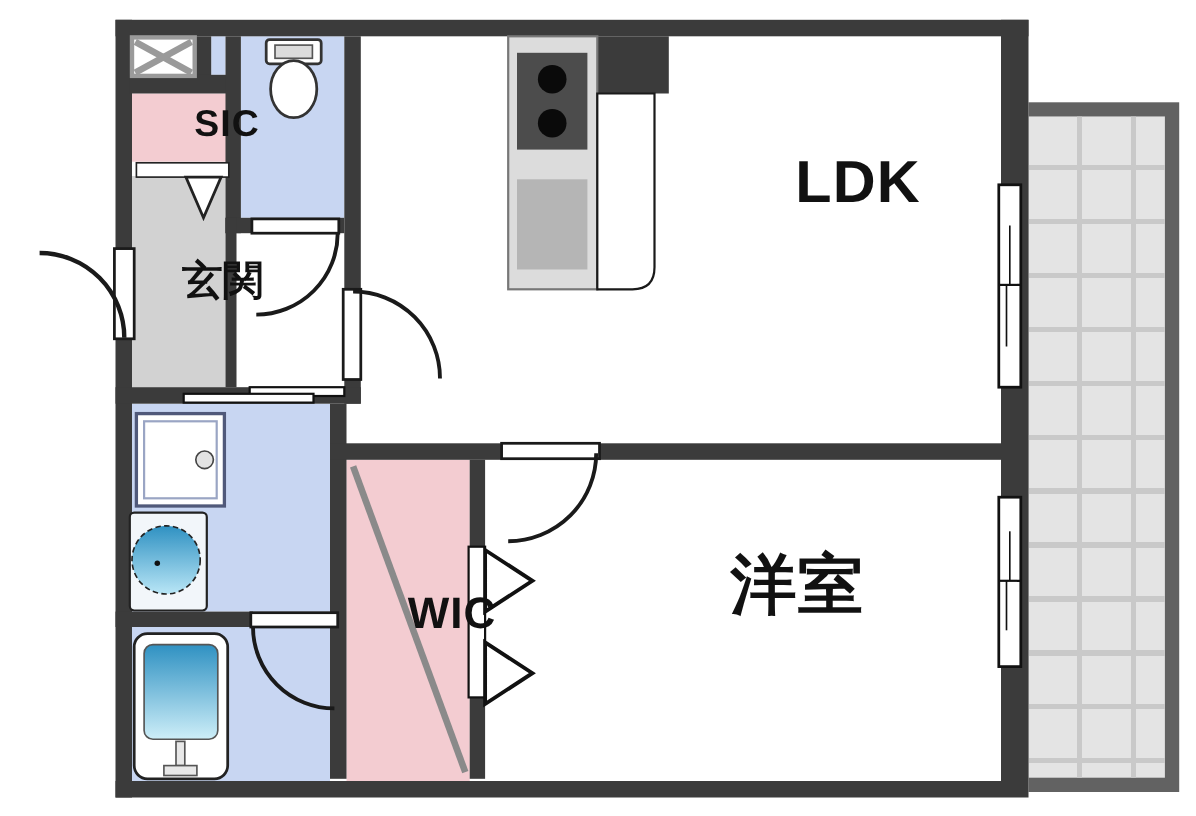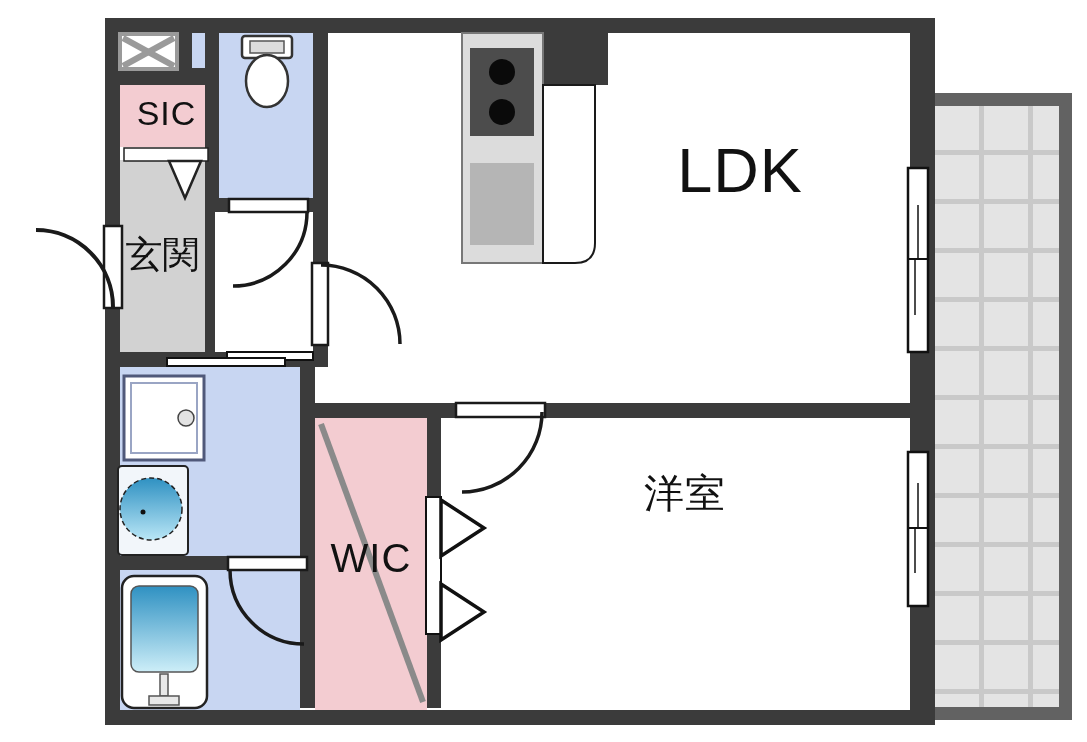--- a/index.html
+++ b/index.html
@@ -1,21 +1,21 @@
 <!DOCTYPE html>
 <html><head>
 <meta charset="utf-8">
 <style>
   html,body{margin:0;padding:0;background:#ffffff;}
   #plan{position:relative;width:1087px;height:742px;background:#ffffff;overflow:hidden;
         font-family:"Liberation Sans","DejaVu Sans",sans-serif;}
   .wall{position:absolute;background:#3b3b3b;}
   .room{position:absolute;}
-  .lbl{position:absolute;color:#111;font-weight:normal;text-align:center;line-height:1.04;
-       letter-spacing:1px;white-space:nowrap;}
+  .lbl{position:absolute;color:#111;font-weight:bold;text-align:center;line-height:1.04;
+       letter-spacing:1px;white-space:nowrap;margin-left:40px;}
   #svg-overlay{position:absolute;left:0;top:0;pointer-events:none;}
   .balcony-frame{position:absolute;left:935px;top:93px;width:137px;height:627px;background:#626262;}
   .balcony-floor{position:absolute;left:0;top:13px;width:124px;height:601px;background-color:#e4e4e4;
      background-image:
        repeating-linear-gradient(to right,transparent 0 44px,#c9c9c9 44px 49px),
        repeating-linear-gradient(to bottom,transparent 0 44px,#c9c9c9 44px 49px);}
 </style>
 </head>
 <body>
 
@@ -159,21 +159,21 @@
       <polygon points="169,161 201,161 185,198" fill="#ffffff" stroke="#222222" stroke-width="2.5"></polygon>
     </g>
   </svg>
 
   <div class="lbl" style="left:120px;top:96px;width:93px;font-size:34px;">SIC</div>
 
   <div class="lbl" style="left:118px;top:236px;width:89px;font-size:37px;letter-spacing:0;">玄関</div>
 
   <div class="lbl" style="left:315px;top:538px;width:112px;font-size:40px;">WIC</div>
 
-  <div class="lbl" style="left:555px;top:138px;width:370px;font-size:63px;">
+  <div class="lbl" style="left:555px;top:138px;width:370px;font-size:54px;">
     <div>LDK</div>
   </div>
 
-  <div class="lbl" style="left:495px;top:473px;width:380px;font-size:40px;">
+  <div class="lbl" style="left:495px;top:501px;width:380px;font-size:60px;">
     <div>洋室</div>
   </div>
 
 </div>
 
 </body></html>

